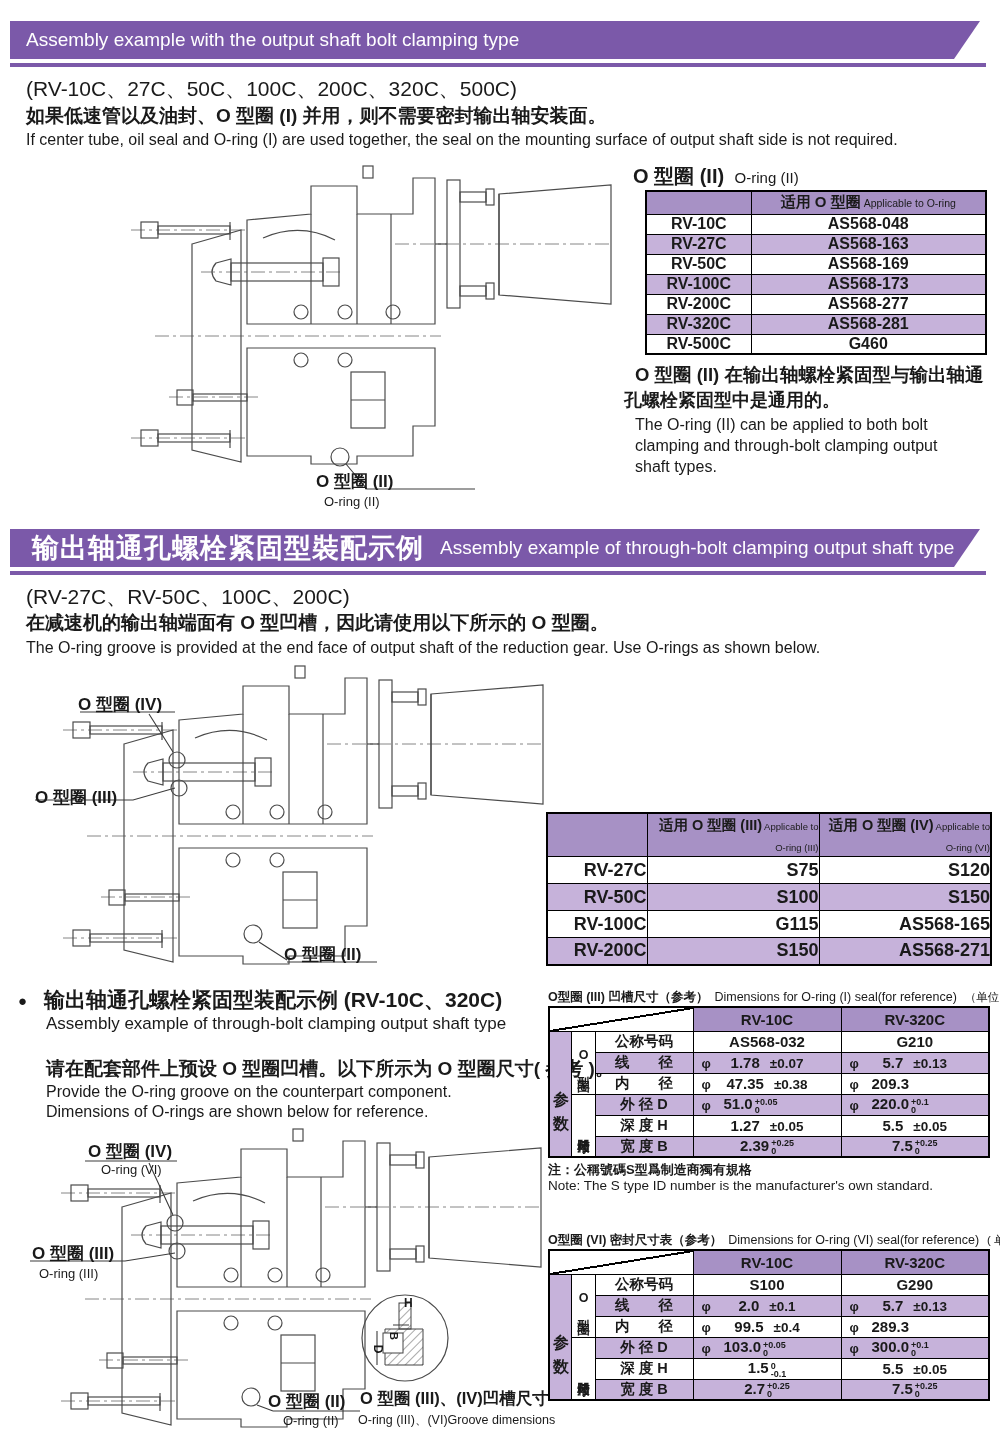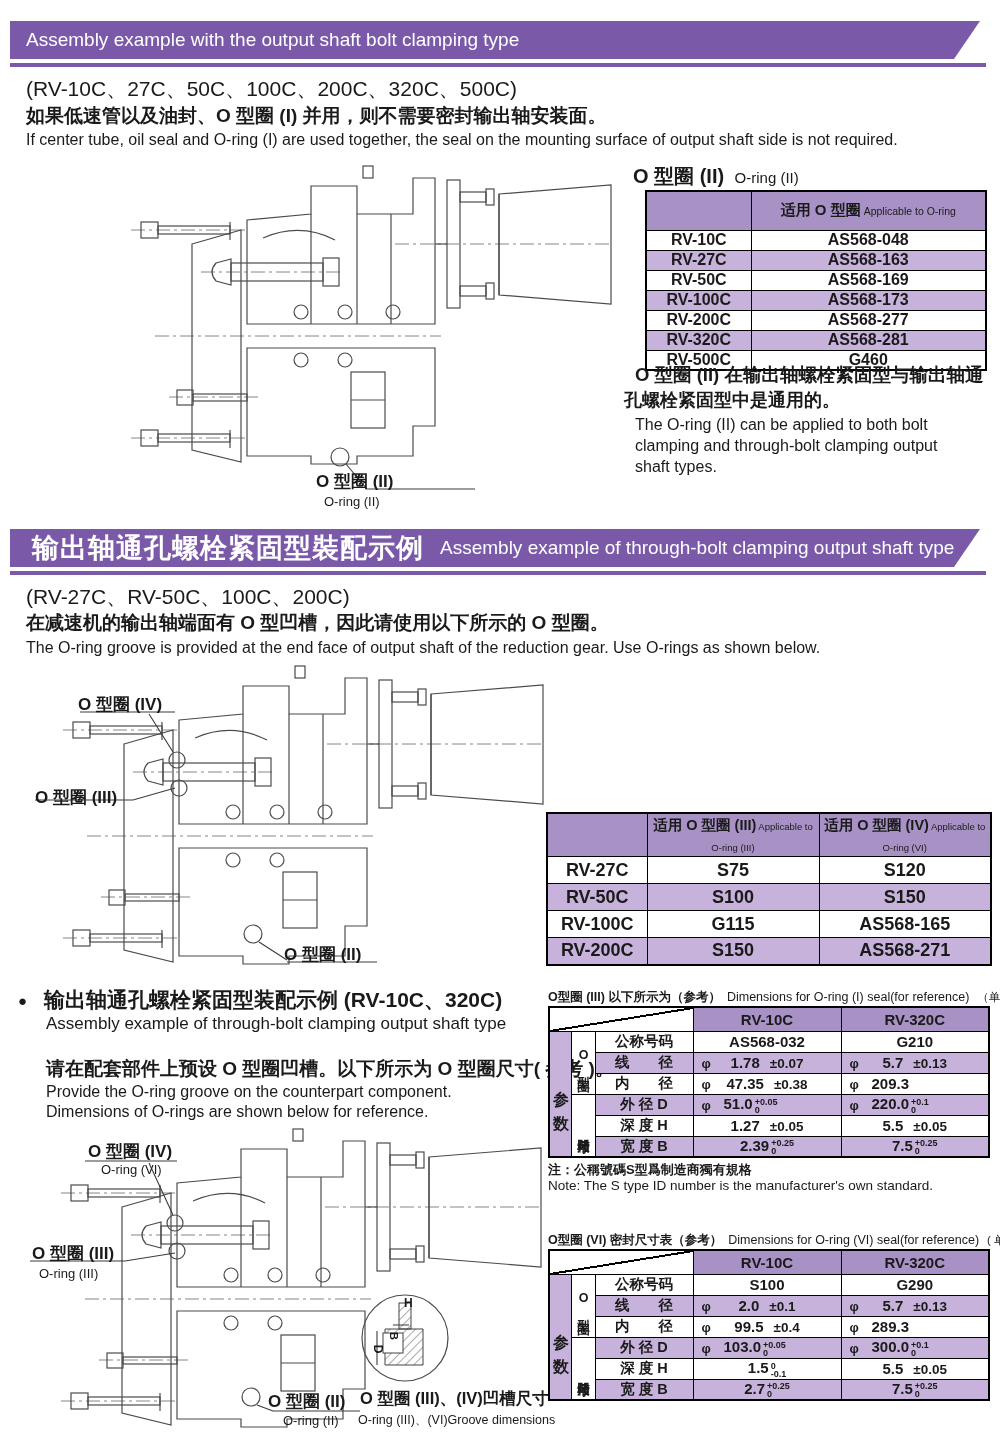--- a/index.html
+++ b/index.html
@@ -23,21 +23,21 @@
   
   table{border-collapse:collapse;table-layout:fixed;border:2px solid #000}
   td{border:1px solid #000;padding:0;vertical-align:middle;overflow:hidden}
   .p-dark{background:#a791c5}
   .p-light{background:#c6b2da}
   
   .t-or2 td{text-align:center;font-size:16px;font-weight:600}
   .t-or2 .hd .hzh{font-size:15px;font-weight:700}
   .t-or2 .hd .hen{font-size:10.5px;font-weight:500;margin-left:3px}
   
-  .t-mid td{text-align:center;font-size:18px;font-weight:700}
+  .t-mid td{text-align:right;font-size:18px;font-weight:700}
   .t-mid .hd{font-weight:700}
   .t-mid .hd .hzh{font-size:14.5px}
   .t-mid .hd .hen{font-size:9.5px;font-weight:500;margin-left:2px}
   
   .t-dim td{text-align:center;font-size:15px;font-weight:700}
   .t-dim .diag{
     background:#fff;
     background-image:linear-gradient(to bottom right,transparent calc(50% - 1px),#000 calc(50% - 1px),#000 calc(50% + 1px),transparent calc(50% + 1px));
   }
   .t-dim .lab{font-size:14.5px;font-weight:700;white-space:pre}
@@ -142,21 +142,21 @@
   <span style="font-size:20px;font-weight:700">O 型圈 (II)</span>
   <span style="font-size:15px;margin-left:6px">O-ring (II)</span>
 </div>
 
 <table class="abs t-or2" style="left:645px;top:190px;width:340px">
   <colgroup>
       <col style="width:105px">
       <col style="width:235px">
     </colgroup>
   <tbody>
-      <tr style="height:39px">
+      <tr style="height:23px">
     <td class="p-dark"></td>
     <td class="p-dark hd">
       <span class="hzh">适用 O 型圈</span><span class="hen">Applicable to O-ring</span>
     </td>
   </tr>
   <tr style="height:20px">
         <td>RV-10C</td>
         <td>AS568-048</td>
       </tr>
   <tr style="height:20px" class="">
@@ -282,21 +282,21 @@
 <div class="abs dlab-s" style="left:39px;top:1266px">O-ring (III)</div>
 <div class="abs dlab" style="left:268px;top:1390px">O 型圈 (II)</div>
 <div class="abs dlab-s" style="left:283px;top:1413px">O-ring (II)</div>
 <div class="abs dlab" style="left:360px;top:1388px;font-size:16.5px">O 型圈 (III)、(IV)凹槽尺寸</div>
 <div class="abs dlab-s" style="left:358px;top:1412px;font-size:12.5px">O-ring (III)、(VI)Groove dimensions</div>
 <div class="abs dletter" style="left:404px;top:1296px">H</div>
 <div class="abs dletter rot" style="left:390px;top:1330px;font-size:11px">B</div>
 <div class="abs dletter rot" style="left:374px;top:1342px">D</div>
 
 <div class="abs dim-title" style="left:548px;top:987px">
-  <span class="tzh">O型圈 (III) 以下所示为（参考）</span><span class="ten">Dimensions for O-ring (I) seal(for reference)</span><span class="tun">（单位 Unit : mm）</span>
+  <span class="tzh">O型圈 (III) 凹槽尺寸（参考）</span><span class="ten">Dimensions for O-ring (I) seal(for reference)</span><span class="tun">（单位 Unit : mm）</span>
 </div>
 <table class="abs t-dim" style="left:548px;top:1006px;width:440px">
   <colgroup>
       <col style="width:22px">
       <col style="width:24px">
       <col style="width:98px">
       <col style="width:148px">
       <col style="width:148px">
     </colgroup>
   <tbody>

